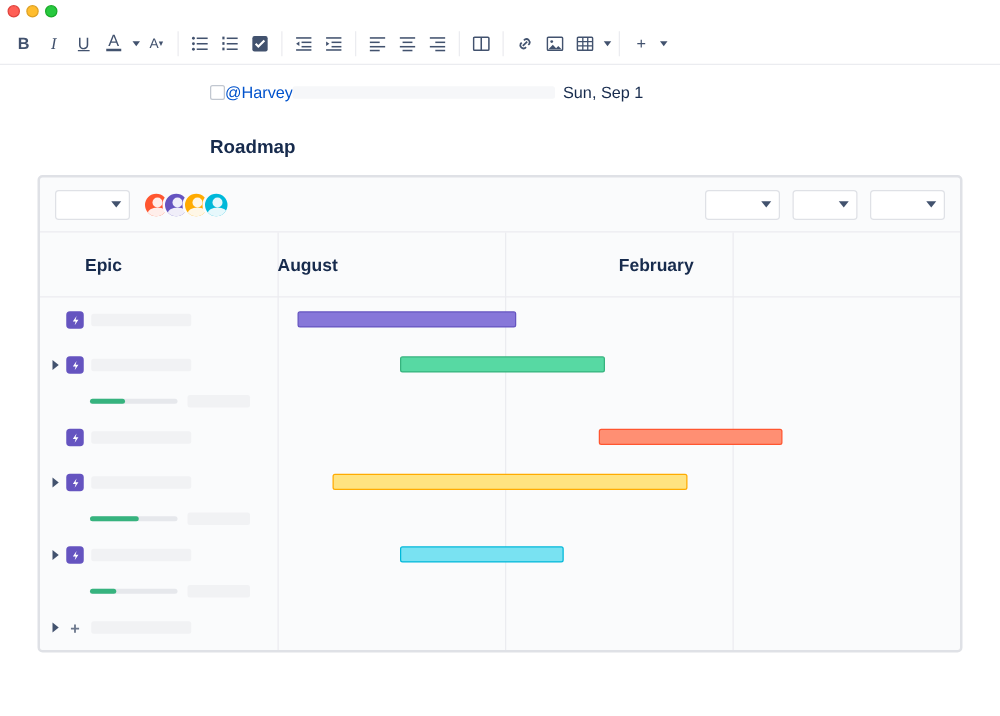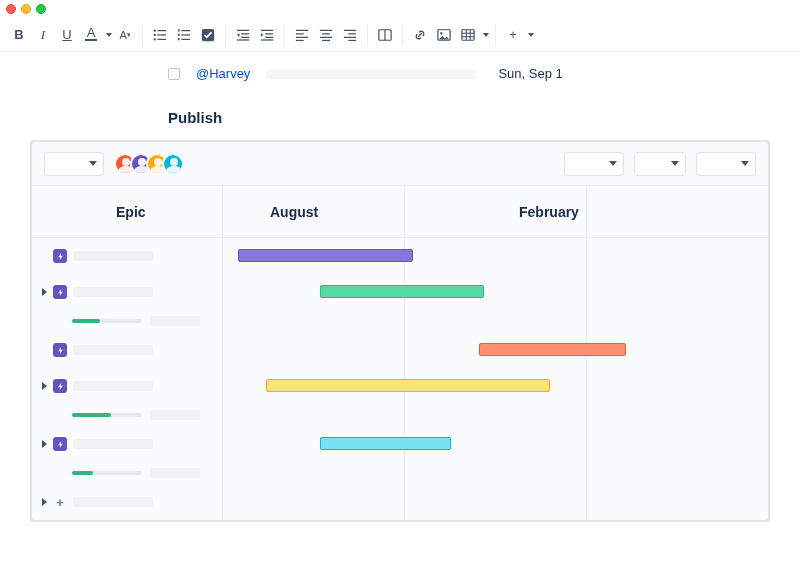--- a/index.html
+++ b/index.html
@@ -18,41 +18,41 @@
   .tsep { width: 1px; height: 20px; background: #ebecf0; margin: 0 4px; }
   .toolbar-right { margin-left: auto; display: flex; align-items: center; gap: 8px; }
   .avatar-sm { width: 24px; height: 24px; border-radius: 50%; background: #00b8d9; position: relative; overflow: hidden; }
   .avatar-sm::before { content:""; position:absolute; width: 10px; height:10px; background:#fff; border-radius:50%; top:4px; left:7px; }
   .avatar-sm::after { content:""; position:absolute; width: 18px; height:12px; background:#fff; border-radius:50% 50% 0 0; bottom:-4px; left:3px; }
   .publish { background:#0052cc; color:#fff; border:none; border-radius:3px; padding: 5px 10px; font-size:13px; cursor:pointer; }
   .more { display:flex; gap:2px; cursor:pointer; padding:0 4px;}
   .more span{width:3px;height:3px;background:#42526e;border-radius:50%;}
   
   .page { padding: 14px 40px 0 40px; }
-  .mention-row { display:flex; align-items:center; gap:16px; margin-left:128px; }
+  .mention-row { display:flex; align-items:center; gap:0; margin-left:128px; }
   .checkbox { width:12px; height:12px; border:1.5px solid #c1c7d0; border-radius:2px; }
   .mention { color:#0052cc; font-size:13px; }
   .ph { height:10px; border-radius:2px; background:#f1f2f4; }
   .ph.light { background:#f6f7f9; }
   .date-txt { font-size:13px; color:#172b4d; margin-left:6px;}
   .heading { font-size:15px; font-weight:600; margin: 28px 0 14px 128px; }
   
   .roadmap-wrap { margin: 0 30px; border:2px solid #dfe1e6; border-radius:4px; background:#fafbfc; }
   .rm-toolbar { height:44px; border-bottom:1px solid #ebecf0; display:flex; align-items:center; padding:0 12px; gap:10px;}
   .select { height:24px; min-width:60px; background:#fff; border:1px solid #dfe1e6; border-radius:3px; display:flex; align-items:center; justify-content:flex-end; padding:0 6px; cursor:pointer;}
   .select.sm{min-width:52px;}
   .chev { width:0;height:0;border-left:4px solid transparent;border-right:4px solid transparent;border-top:5px solid #42526e;}
   .avatars { display:flex; }
   .av { width:22px;height:22px;border-radius:50%;border:2px solid #fafbfc; margin-left:-6px; position:relative; overflow:hidden;}
   .av:first-child{margin-left:0;}
   .av::before{content:"";position:absolute;width:8px;height:8px;background:rgba(255,255,255,.9);border-radius:50%;top:3px;left:6px;}
   .av::after{content:"";position:absolute;width:16px;height:10px;background:rgba(255,255,255,.9);border-radius:50% 50% 0 0;bottom:-3px;left:2px;}
   .av1{background:#ff5630;} .av2{background:#6554c0;} .av3{background:#ffab00;} .av4{background:#00b8d9;}
   .rm-body { position:relative; }
-  .rm-header { display:flex; height:52px; align-items:center; border-bottom:1px solid #ebecf0;padding-left:48px;}
+  .rm-header { display:flex; height:52px; align-items:center; border-bottom:1px solid #ebecf0;}
   .col-epic { width:190px; padding-left:36px; font-weight:700; font-size:14px;}
   .col-time { flex:1; position:relative; display:flex;justify-content:flex-end;}
   .month { flex:1; font-weight:700; font-size:14px; }
   .gridlines { position:absolute; top:0; bottom:0; left:190px; right:0; pointer-events:none;}
   .gridlines div{position:absolute;top:0;bottom:0;width:1px;background:#ebecf0;}
   .rows { position:relative; }
   .row { display:flex; align-items:center; min-height:36px; position:relative;}
   .row .left { width:190px; display:flex; align-items:center; gap:6px; padding-left:10px;}
   .row .right { flex:1; position:relative; height:36px;}
   .caret { width:0;height:0;border-top:4px solid transparent;border-bottom:4px solid transparent;border-left:5px solid #42526e; cursor:pointer;}
@@ -201,21 +201,21 @@
 
 </div>
 
 <div class="page">
   <div class="mention-row">
     <div class="checkbox"></div>
     <span class="mention">@Harvey</span>
     <div class="ph light" style="width:210px;"></div>
     <span class="date-txt">Sun, Sep 1</span>
   </div>
-  <div class="heading">Publish</div>
+  <div class="heading">Roadmap</div>
 </div>
 
 <div class="roadmap-wrap">
   <div class="rm-toolbar">
     <div class="select">
         <span class="chev"></span>
       </div>
     <div class="avatars">
       <div class="av av1"></div>
       <div class="av av2"></div>

